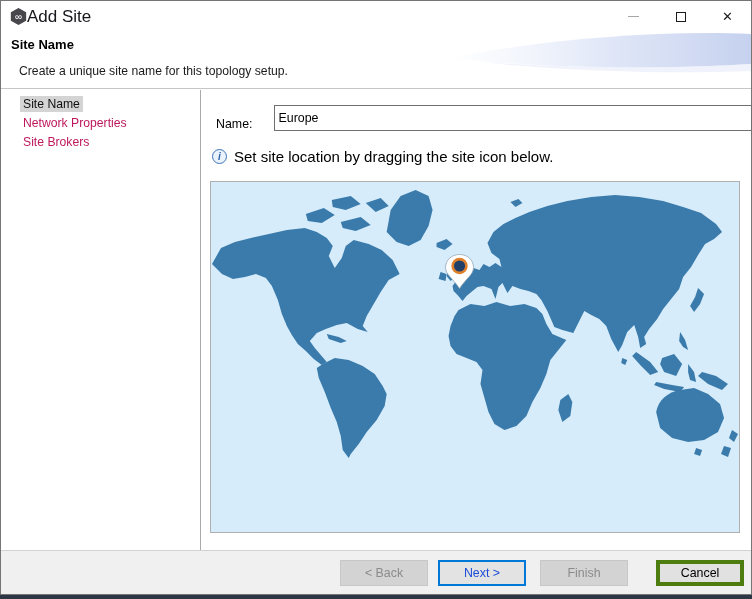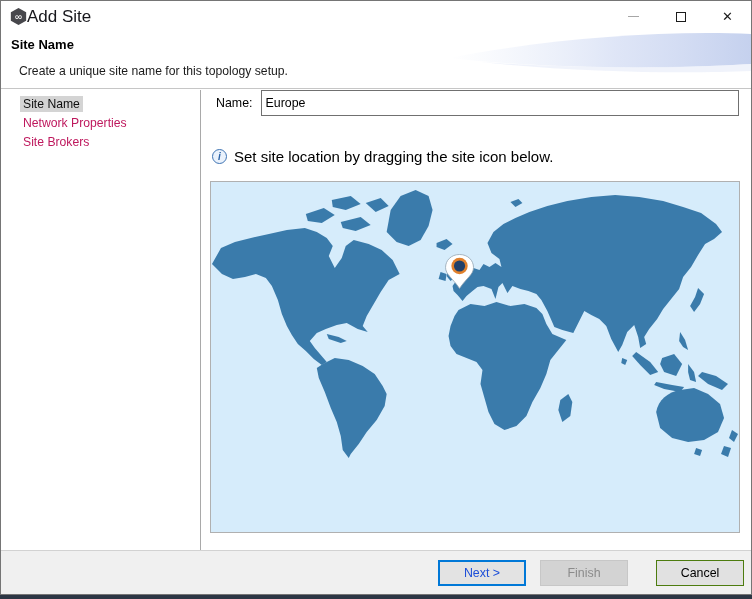--- a/index.html
+++ b/index.html
@@ -47,21 +47,21 @@
   .sidebar{
     position:absolute; left:0; top:89px; bottom:44px; width:200px;
     background:#fff; border-right:1px solid #a9a9a9; padding-top:7px;
   }
   .sidebar-item{margin:0 0 4px 19px; font-size:12.2px; line-height:15px;}
   .sidebar-item span{padding:1px 3px;}
   .sidebar-item.selected span{background:var(--selected_bg); color:#0f0f0f;}
   .sidebar-item.disabled span{color:#be185d;}
   
   .main{position:absolute; left:200px; top:89px; right:0; bottom:44px; background:#fff;}
-  .name-row{position:absolute; left:15px; top:0; display:flex; align-items:center;}
+  .name-row{position:absolute; left:15px; top:15px; display:flex; align-items:flex-end;gap:13px;}
   .name-label{font-size:12.4px; color:#000;}
   .name-input{
     margin-left:8px; width:478px; height:21px;
     border:1px solid #707070; font-family:"Liberation Sans",sans-serif;
     font-size:12.4px; padding:12px 4px; outline:none; background:#fff; color:#000;
   }
   .info-row{position:absolute; left:11px; top:58px; display:flex; align-items:center;}
   .info-icon{
     width:15px; height:15px; border-radius:50%;
     border:1px solid #3f74b3; background:#eaf2fc; color:#2d64a8;
@@ -80,21 +80,21 @@
     background:#f0f0f0; border-top:1px solid #d2d2d2;
     display:flex; align-items:center; justify-content:flex-end; padding-right:7px;
   }
   .btn{
     width:88px; height:26px; font-family:"Liberation Sans",sans-serif;
     font-size:12.4px; display:flex; align-items:center; justify-content:center;
   }
   .btn.disabled{background:#d3d3d3; border:1px solid #c7c7c7; color:#8b8b8b; margin-right:10px;}
   .btn.default{background:#e3e3e3; border:2px solid var(--accent); color:#1d4ed8; margin-right:14px;}
   .btn.finish{margin-right:28px;}
-  .btn.normal{background:#e1e1e1; border:1px solid #4d7c0f; color:#000;}
+  .btn.normal{background:#e1e1e1; border:4px solid #4d7c0f; color:#000;}
   .bottom-strip{position:absolute; left:0; bottom:0; width:752px; height:4px; background:#2c3644;}
 </style>
 </head>
 <body>
 
 <div class="window">
 
   <div class="titlebar">
     <div class="app-icon">∞</div>
     <div class="title-text">Add Site</div>
@@ -228,19 +228,20 @@
           <path d="M0,-12.5 C-8.5,-12.5 -14,-6.5 -14,0.5 C-14,7.5 -7,11 0,21.5
                    C7,11 14,7.5 14,0.5 C14,-6.5 8.5,-12.5 0,-12.5 Z" fill="#ffffff" stroke="#93a4b2" stroke-width="0.8"></path>
           <circle cx="0" cy="-1" r="8.2" fill="var(--pin_ring)"></circle>
           <circle cx="0" cy="-1" r="5.6" fill="var(--pin_center)"></circle>
         </g>
       </svg>
     </div>
   </div>
 
   <div class="footer">
+    <div class="btn disabled">&lt; Back</div>
     <div class="btn default">Next &gt;</div>
     <div class="btn disabled finish">Finish</div>
     <div class="btn normal">Cancel</div>
   </div>
 
 </div>
 <div class="bottom-strip"></div>
 
 </body></html>

